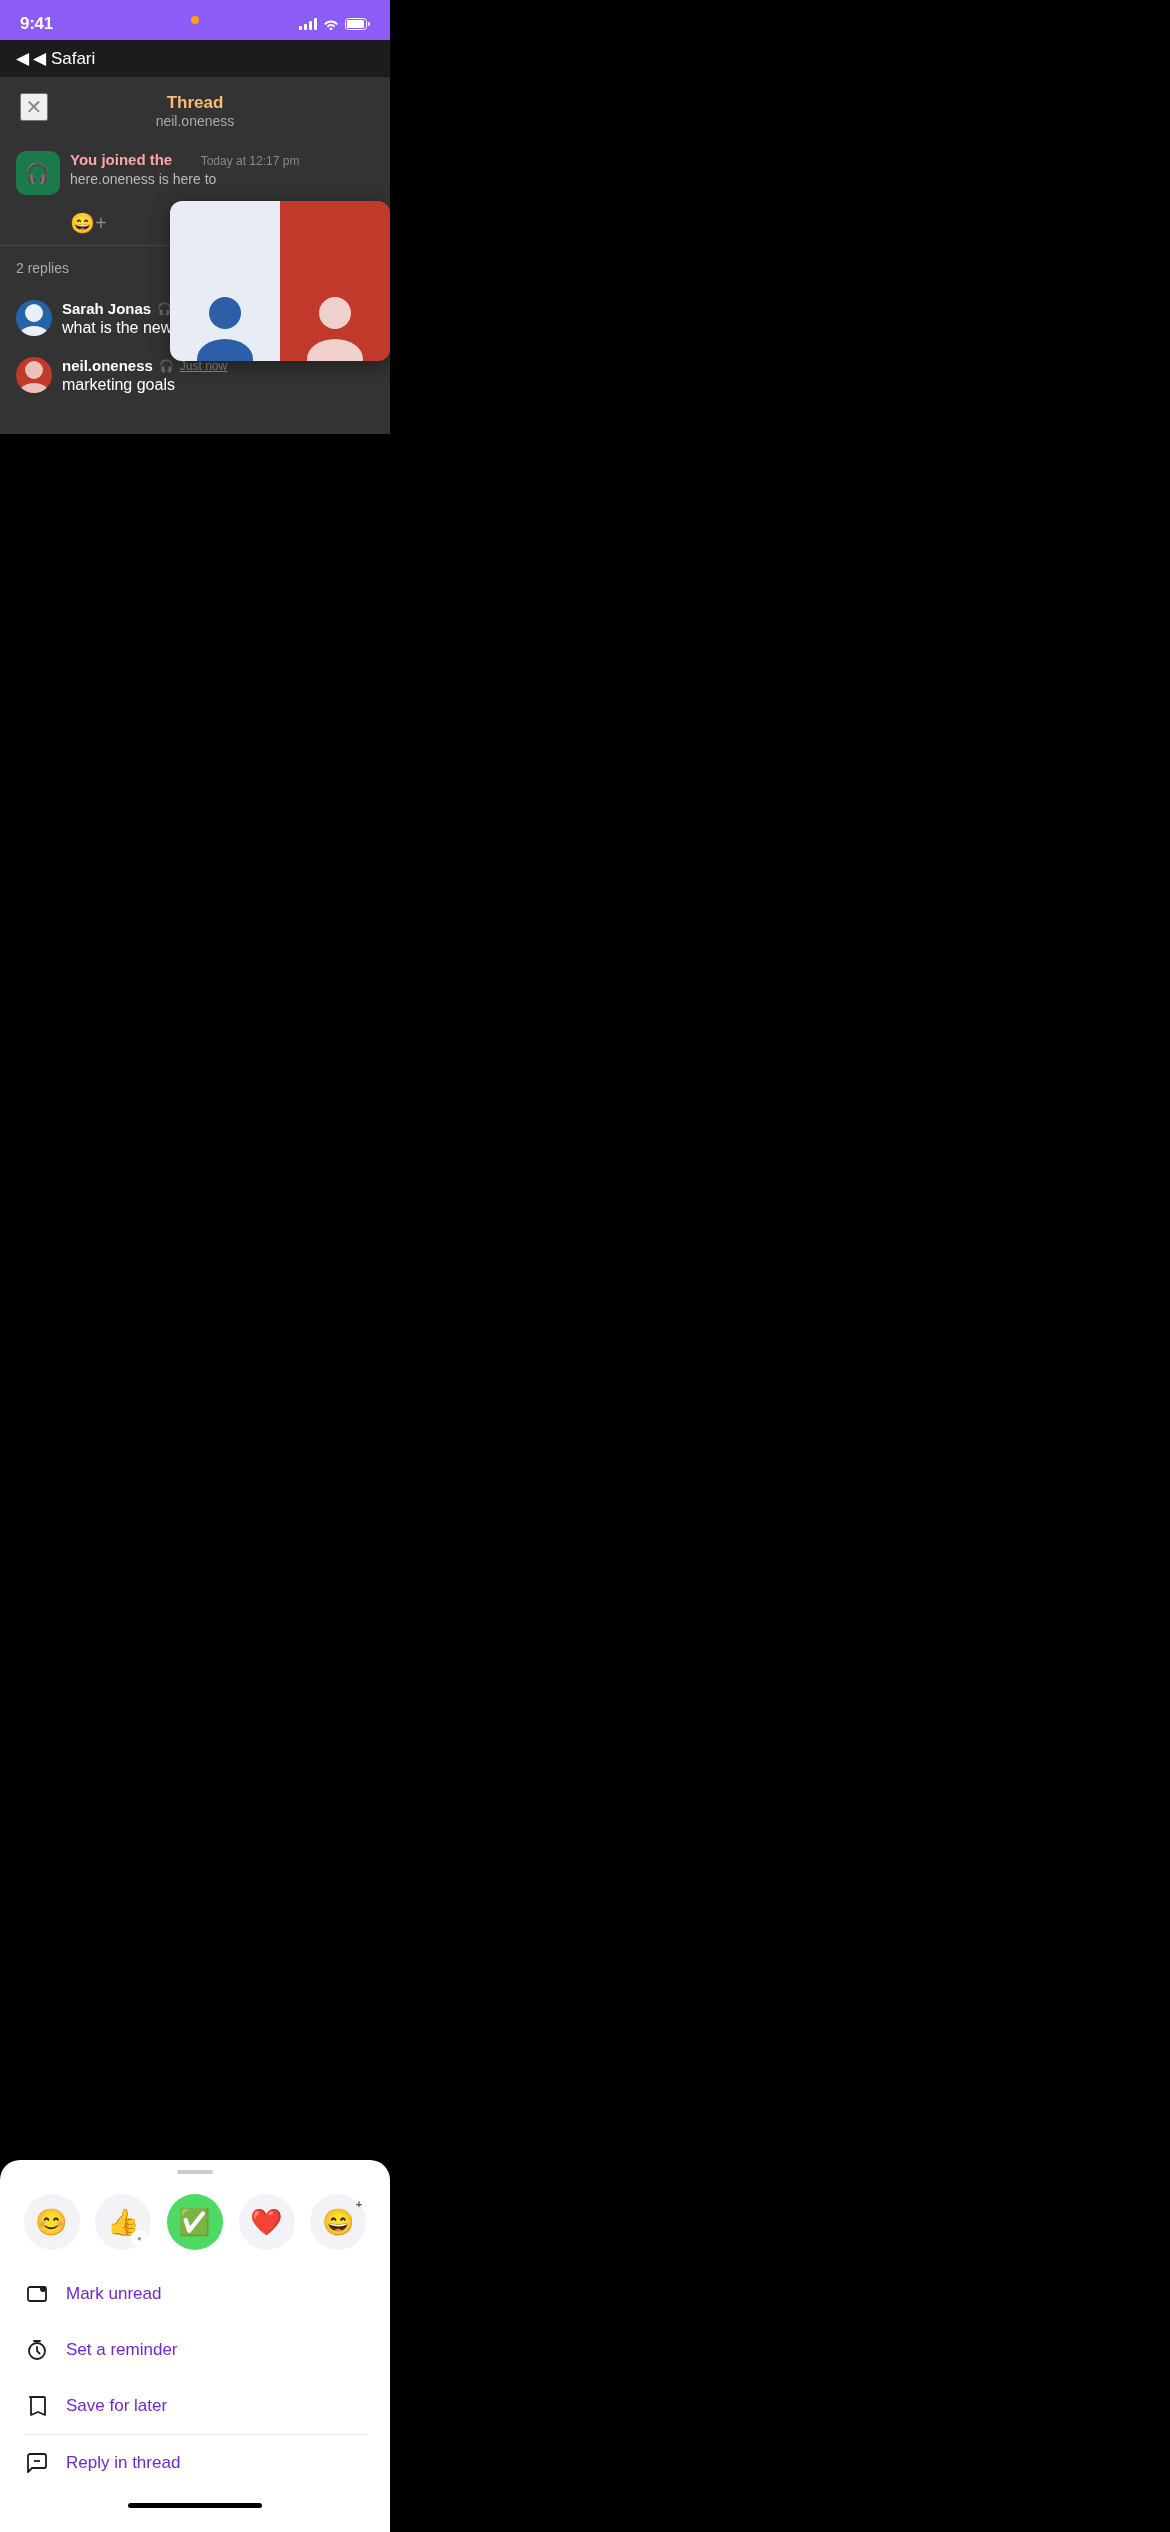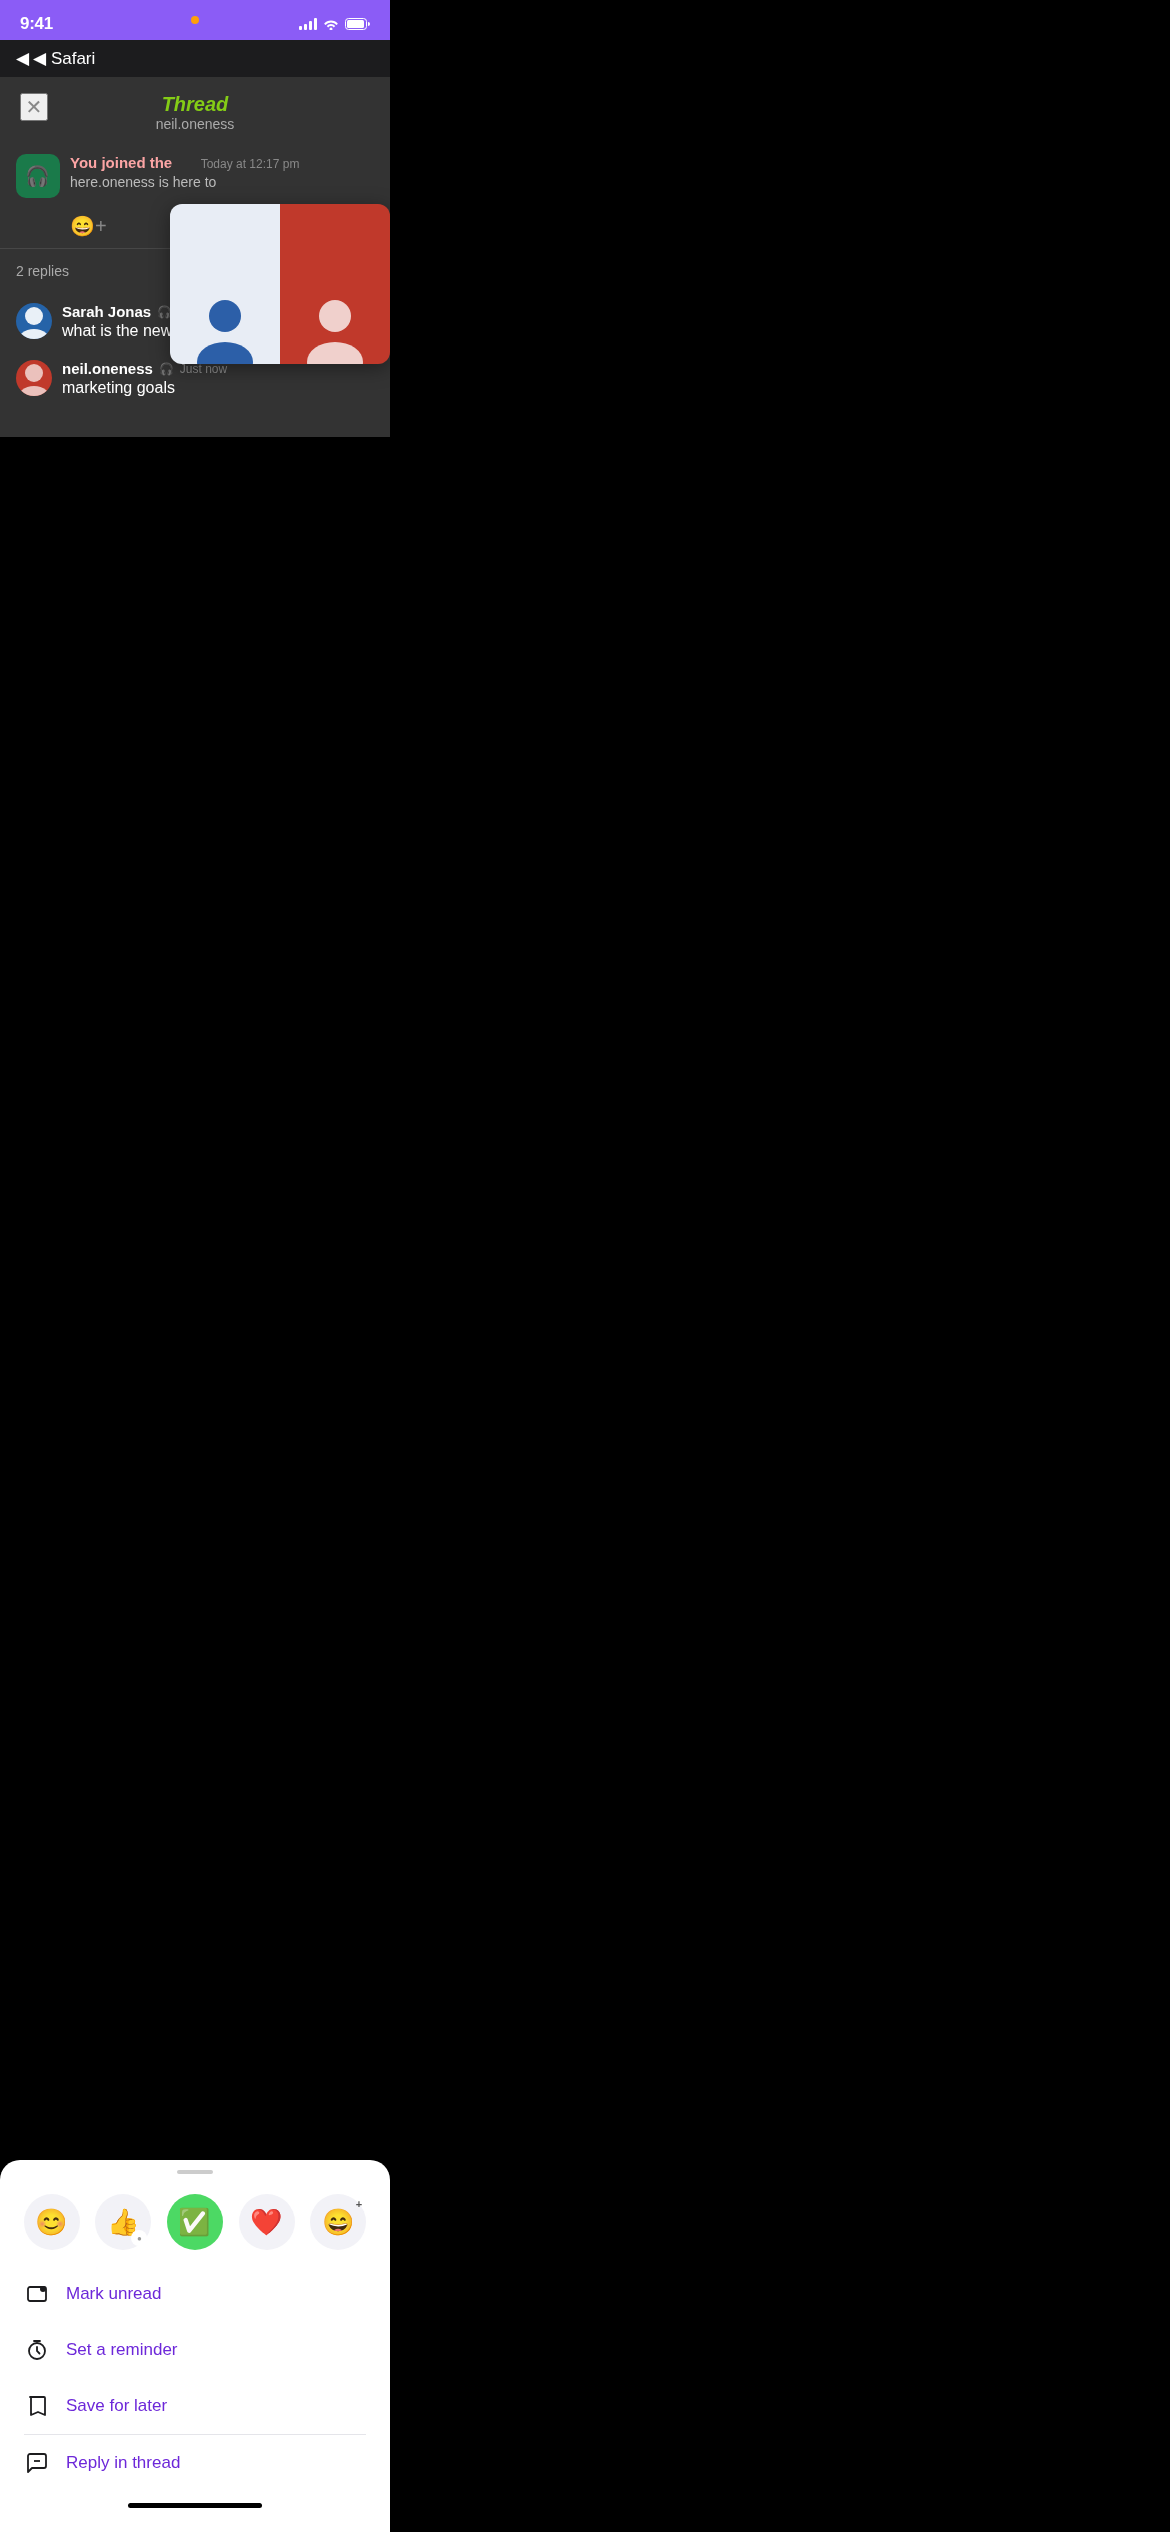--- a/index.html
+++ b/index.html
@@ -91,24 +91,23 @@
       top: 16px;
       width: 28px;
       height: 28px;
       display: flex;
       align-items: center;
       justify-content: center;
       color: #888;
       font-size: 20px;
     }
     .thread-title {
-      font-size: 20px;
+      font-size: 17px;
       font-weight: 700;
-      color: #84cc16;
-      font-style: italic;
+      color: #fdba74;
     }
     .thread-subtitle {
       font-size: 14px;
       color: #aaa;
     }
 
     .system-message {
       display: flex;
       align-items: flex-start;
       gap: 10px;
@@ -240,20 +239,21 @@
       font-size: 15px;
       text-align: right;
     }
     .headphone-icon {
       font-size: 12px;
       color: #aaa;
     }
     .msg-time {
       font-size: 12px;
       color: #888;
+      text-decoration: underline;
     }
     .msg-text {
       font-size: 16px;
       color: #fff;
       margin-top: 2px;
     }
 
     
     .bottom-sheet {
       position: fixed;

